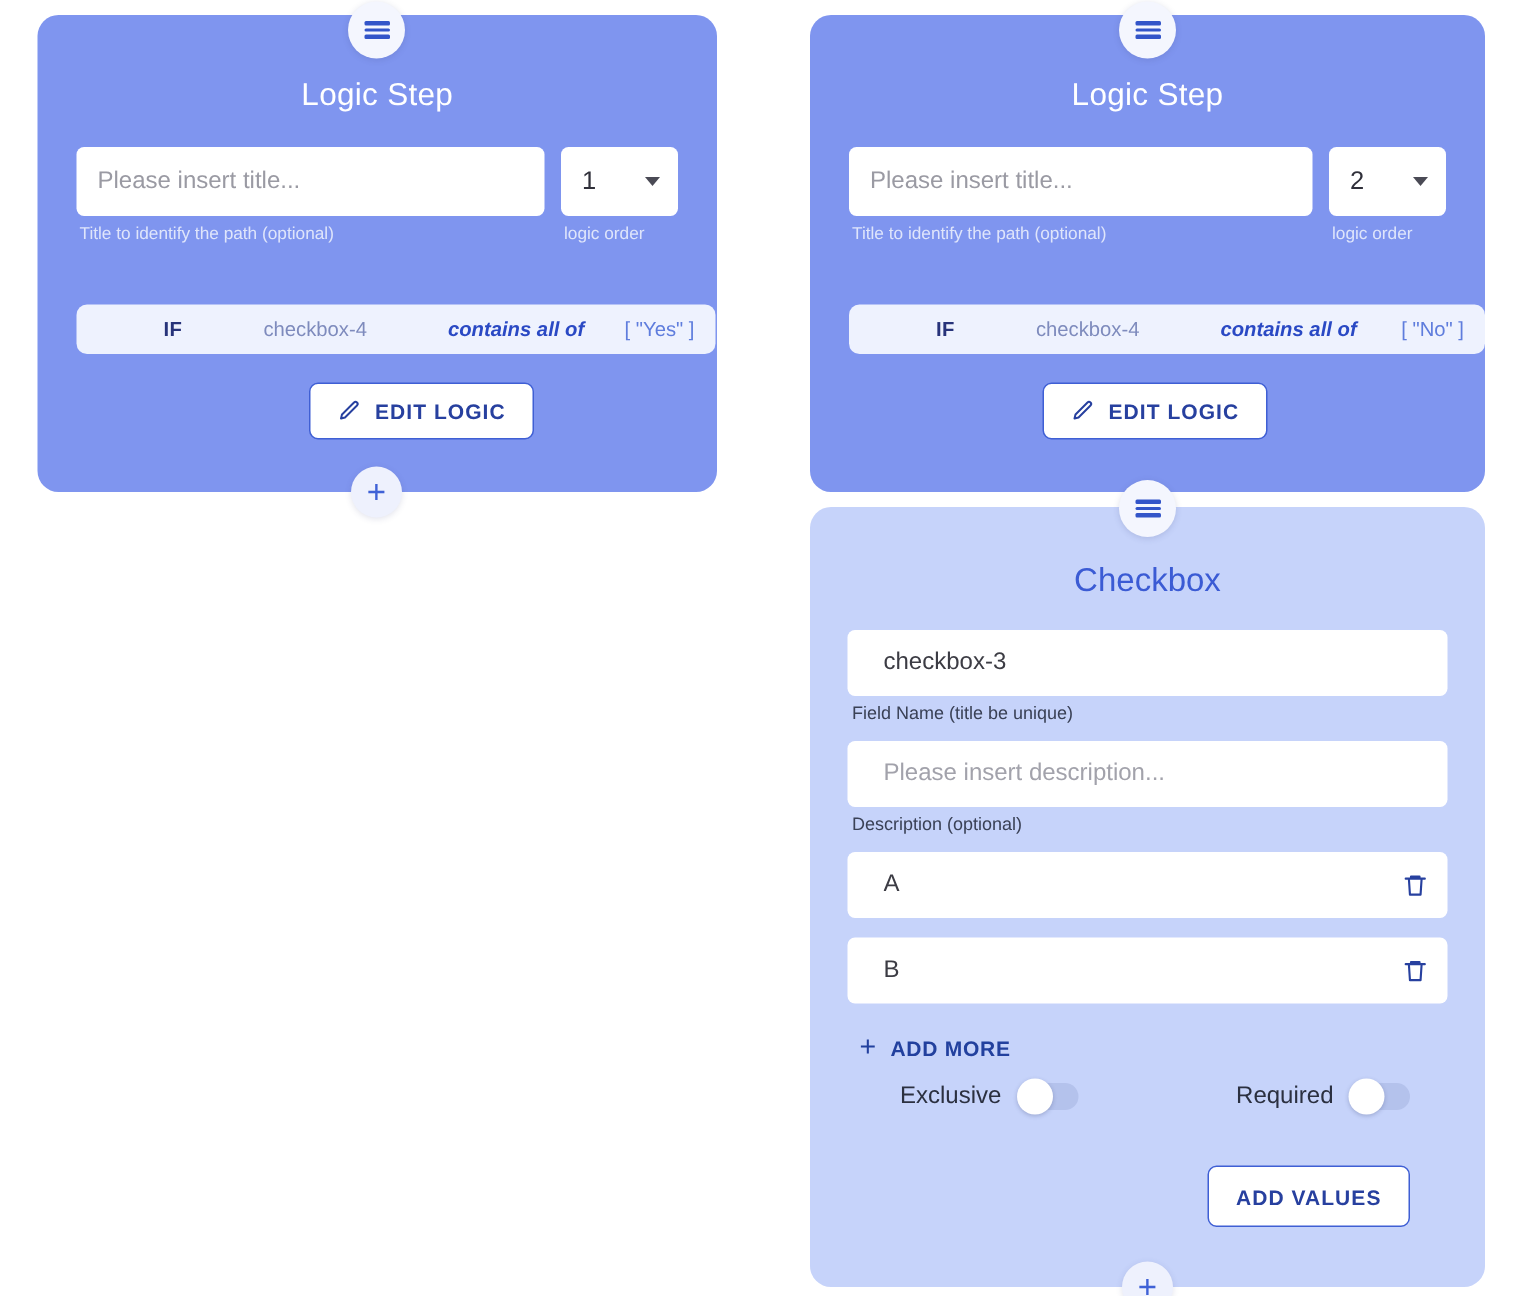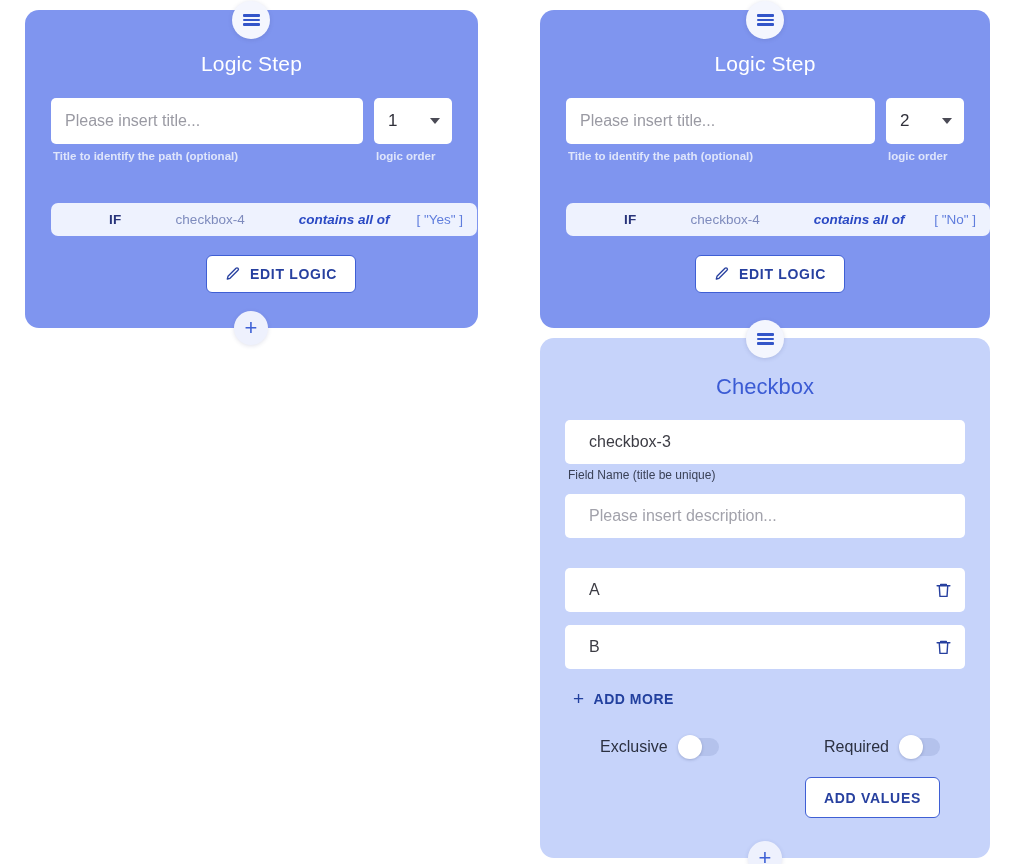--- a/index.html
+++ b/index.html
@@ -87,21 +87,20 @@
     width: 100%;
     outline: none;
   }
   .input-box::placeholder { color: #9a9aa3; }
   .helper {
     font-size: 11.5px;
     color: #dfe5fb;
     margin-top: 5px;
     padding-left: 2px;
     line-height: 1.35;
-    font-weight: bold;
   }
   .select-box {
     background: #ffffff;
     border-radius: 5px;
     height: 46px;
     width: 78px;
     display: flex; align-items: center;
     justify-content: space-between;
     padding: 0 12px 0 14px;
     font-size: 17px;
@@ -307,20 +306,21 @@
 
     <div class="checkbox-title" style="position:absolute; left:0; top:36px; width:100%;">Checkbox</div>
 
     <div style="position:absolute; left:25px; top:82px; width:400px;">
       <input class="cb-input" type="text" value="checkbox-3" style="">
       <div class="cb-helper">Field Name (title be unique)</div>
     </div>
 
     <div style="position:absolute; left:25px; top:156px; width:400px;">
       <input class="cb-input" type="text" placeholder="Please insert description..." style="">
+      <div class="cb-helper">Description (optional)</div>
     </div>
 
     <div class="value-row" style="position:absolute; left:25px; top:230px; width:400px;">
       <input class="cb-input" type="text" value="A" style="">
       <span class="trash">
         <svg width="17" height="19" viewBox="0 0 24 24" fill="none" stroke="#27409f" stroke-width="2" stroke-linecap="round" stroke-linejoin="round">
           <path d="M3 6h18M8 6V4h8v2M6 6l1 15h10l1-15"></path>
         </svg>
       </span>
     </div>
@@ -332,21 +332,21 @@
           <path d="M3 6h18M8 6V4h8v2M6 6l1 15h10l1-15"></path>
         </svg>
       </span>
     </div>
 
     <div class="add-more" style="position:absolute; left:33px; top:351px;">
       <span class="pl">+</span>
       <span>ADD MORE</span>
     </div>
 
-    <div class="toggles" style="position:absolute; left:60px; top:400px; width:340px;">
+    <div class="toggles" style="position:absolute; left:60px; top:384px; width:340px;">
       <div class="tog-group">
         <span class="tog-label">Exclusive</span>
         <span class="switch">
           <span class="knob"></span>
         </span>
       </div>
       <div class="tog-group" style="margin-left:auto;">
         <span class="tog-label">Required</span>
         <span class="switch">
           <span class="knob"></span>

